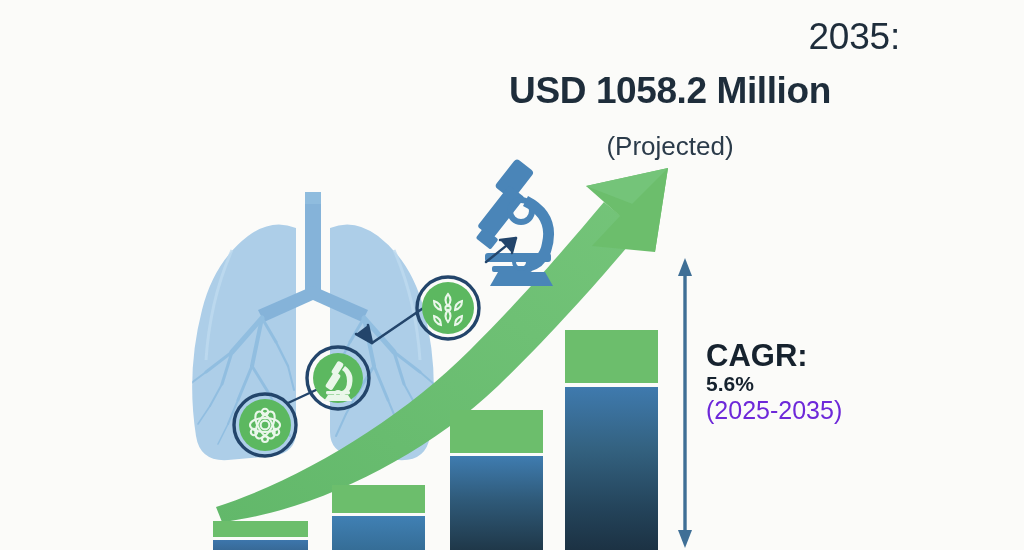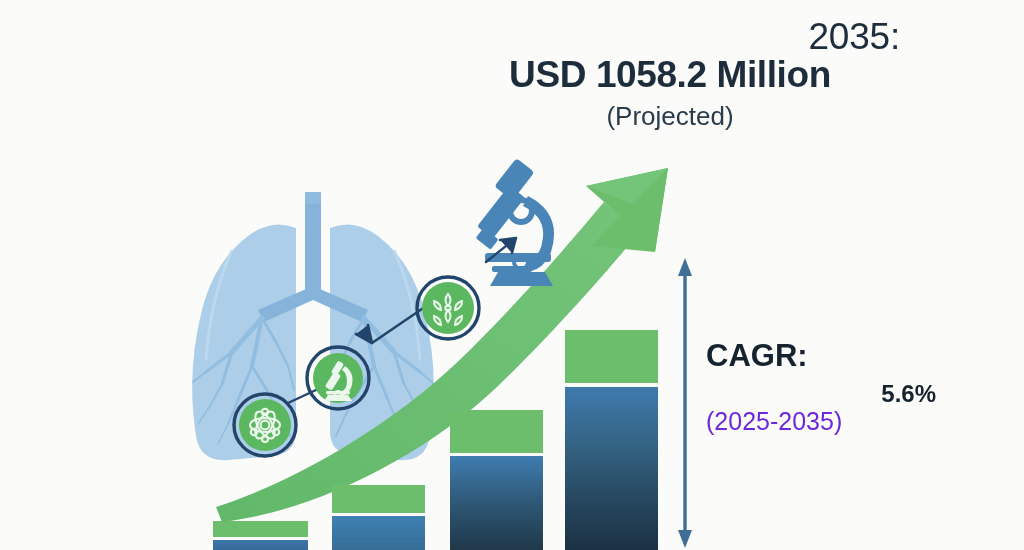--- a/index.html
+++ b/index.html
@@ -18,34 +18,34 @@
     text-align:center; line-height:1.04;
     color:#1e2d3b;
   }
   .headline .h-year{
     font-size:37px; font-weight:normal; letter-spacing:-.2px;
     display:block;
     text-align:right;
   }
   .headline .h-value{
     font-size:37px; font-weight:bold; letter-spacing:-.4px;
-    display:block; margin-top:0; white-space:nowrap;
+    display:block; margin-top:16px; white-space:nowrap;
   }
   .headline .h-sub{
     font-size:26px; font-weight:normal; color:#2b3b4a;
-    display:block; margin-top:8px;
+    display:block; margin-top:22px;
   }
 
   
   .cagr{
     position:absolute; left:706px; top:340px; width:230px;
     color:#16222e; line-height:1.06; text-align:left;
   }
   .cagr .c-label{ font-size:31px; font-weight:bold; display:block; }
-  .cagr .c-value{ font-size:24px; font-weight:bold; display:block; margin-top:8px;text-align:right;}
+  .cagr .c-value{ font-size:21px; font-weight:bold; display:block; margin-top:0;}
   .cagr .c-range{ font-size:25px; font-weight:normal; display:block; margin-top:2px; color:#6d28d9;}
 </style>
 </head>
 <body>
 
 <div id="stage">
 
   <svg id="artboard" viewBox="0 0 1024 550" xmlns="http://www.w3.org/2000/svg">
 
     <defs>

